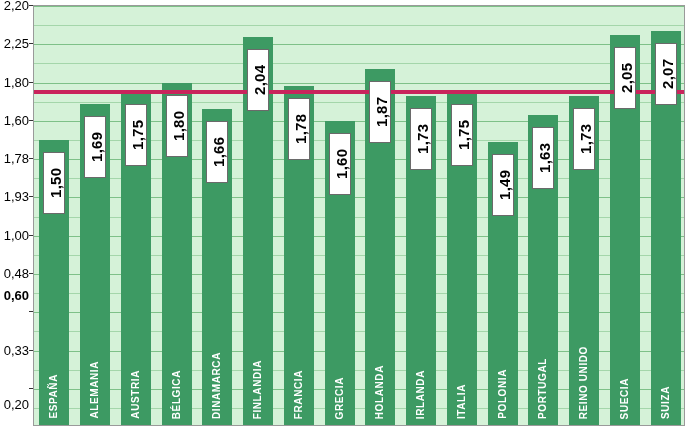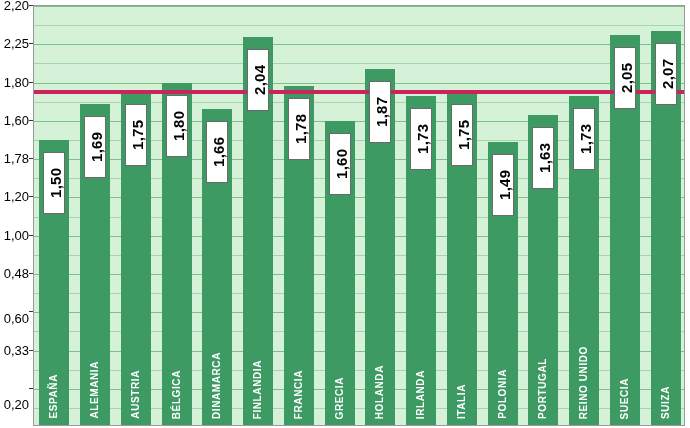--- a/index.html
+++ b/index.html
@@ -97,27 +97,27 @@
       <div class="ytick" style="top: 5px;">2,20</div>
       <div class="ytick-mark" style="top: 5px;"></div>
       <div class="ytick" style="top: 43.3px;">2,25</div>
       <div class="ytick-mark" style="top: 43.3px;"></div>
       <div class="ytick" style="top: 81.5px;">1,80</div>
       <div class="ytick-mark" style="top: 81.5px;"></div>
       <div class="ytick" style="top: 119.8px;">1,60</div>
       <div class="ytick-mark" style="top: 119.8px;"></div>
       <div class="ytick" style="top: 158.1px;">1,78</div>
       <div class="ytick-mark" style="top: 158.1px;"></div>
-      <div class="ytick" style="top: 196.4px;">1,20</div>
+      <div class="ytick" style="top: 196.4px;">1,93</div>
       <div class="ytick-mark" style="top: 196.4px;"></div>
       <div class="ytick" style="top: 234.6px; margin-left: 12px;">1,00</div>
       <div class="ytick-mark" style="top: 234.6px;"></div>
       <div class="ytick" style="top: 272.9px;">0,48</div>
       <div class="ytick-mark" style="top: 272.9px;"></div>
-      <div class="ytick" style="top: 318px;">0,60</div>
+      <div class="ytick" style="top: 295px; font-weight: bold;">0,60</div>
       <div class="ytick-mark" style="top: 311.2px;"></div>
       <div class="ytick" style="top: 349.5px;">0,33</div>
       <div class="ytick-mark" style="top: 349.5px;"></div>
       <div class="ytick" style="top: 404px;">0,20</div>
       <div class="ytick-mark" style="top: 387.7px;"></div>
     </div>
 
   <div id="plot">
     <div id="gridlines">
         <div class="gridline minor" style="top: 401.9px;"></div>

